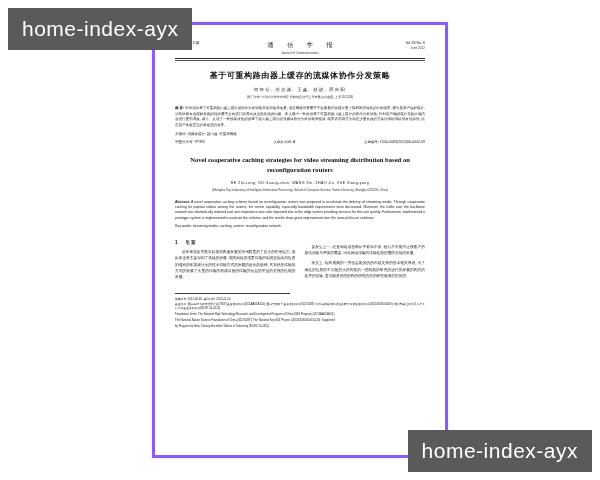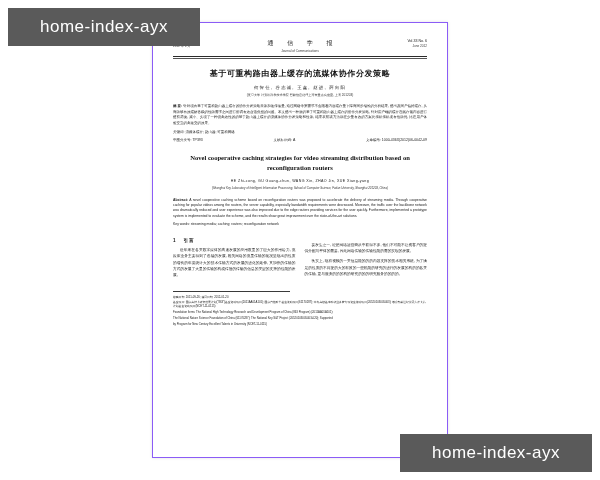--- a/index.html
+++ b/index.html
@@ -14,38 +14,38 @@
     overflow: hidden;
     position: relative;
   }
 
   
   .watermark {
     position: absolute;
     background: #5a5a5a;
     color: #ffffff;
     font-family: "Liberation Sans", sans-serif;
-    font-size: 17px;
+    font-size: 21px;
     letter-spacing: 0.5px;
-    padding: 9px 32px;
+    padding: 9px 14px;
     white-space: nowrap;
     z-index: 50;
   }
   .watermark.top-left { left: 8px; top: 8px; }
   .watermark.bottom-right { right: 8px; bottom: 8px; }
 
   
   .page-sheet {
     position: absolute;
     left: 152px;
     top: 22px;
     width: 296px;
     height: 436px;
     background: #ffffff;
-    border: 1px solid #8b5cf6;
+    border: 3px solid #8b5cf6;
     box-shadow: 0 0 3px rgba(0,0,0,0.12);
     box-sizing: border-box;
     overflow: hidden;
   }
   .page-inner {
     position: absolute;
     left: 20px;
     top: 16px;
     right: 20px;
     bottom: 10px;

